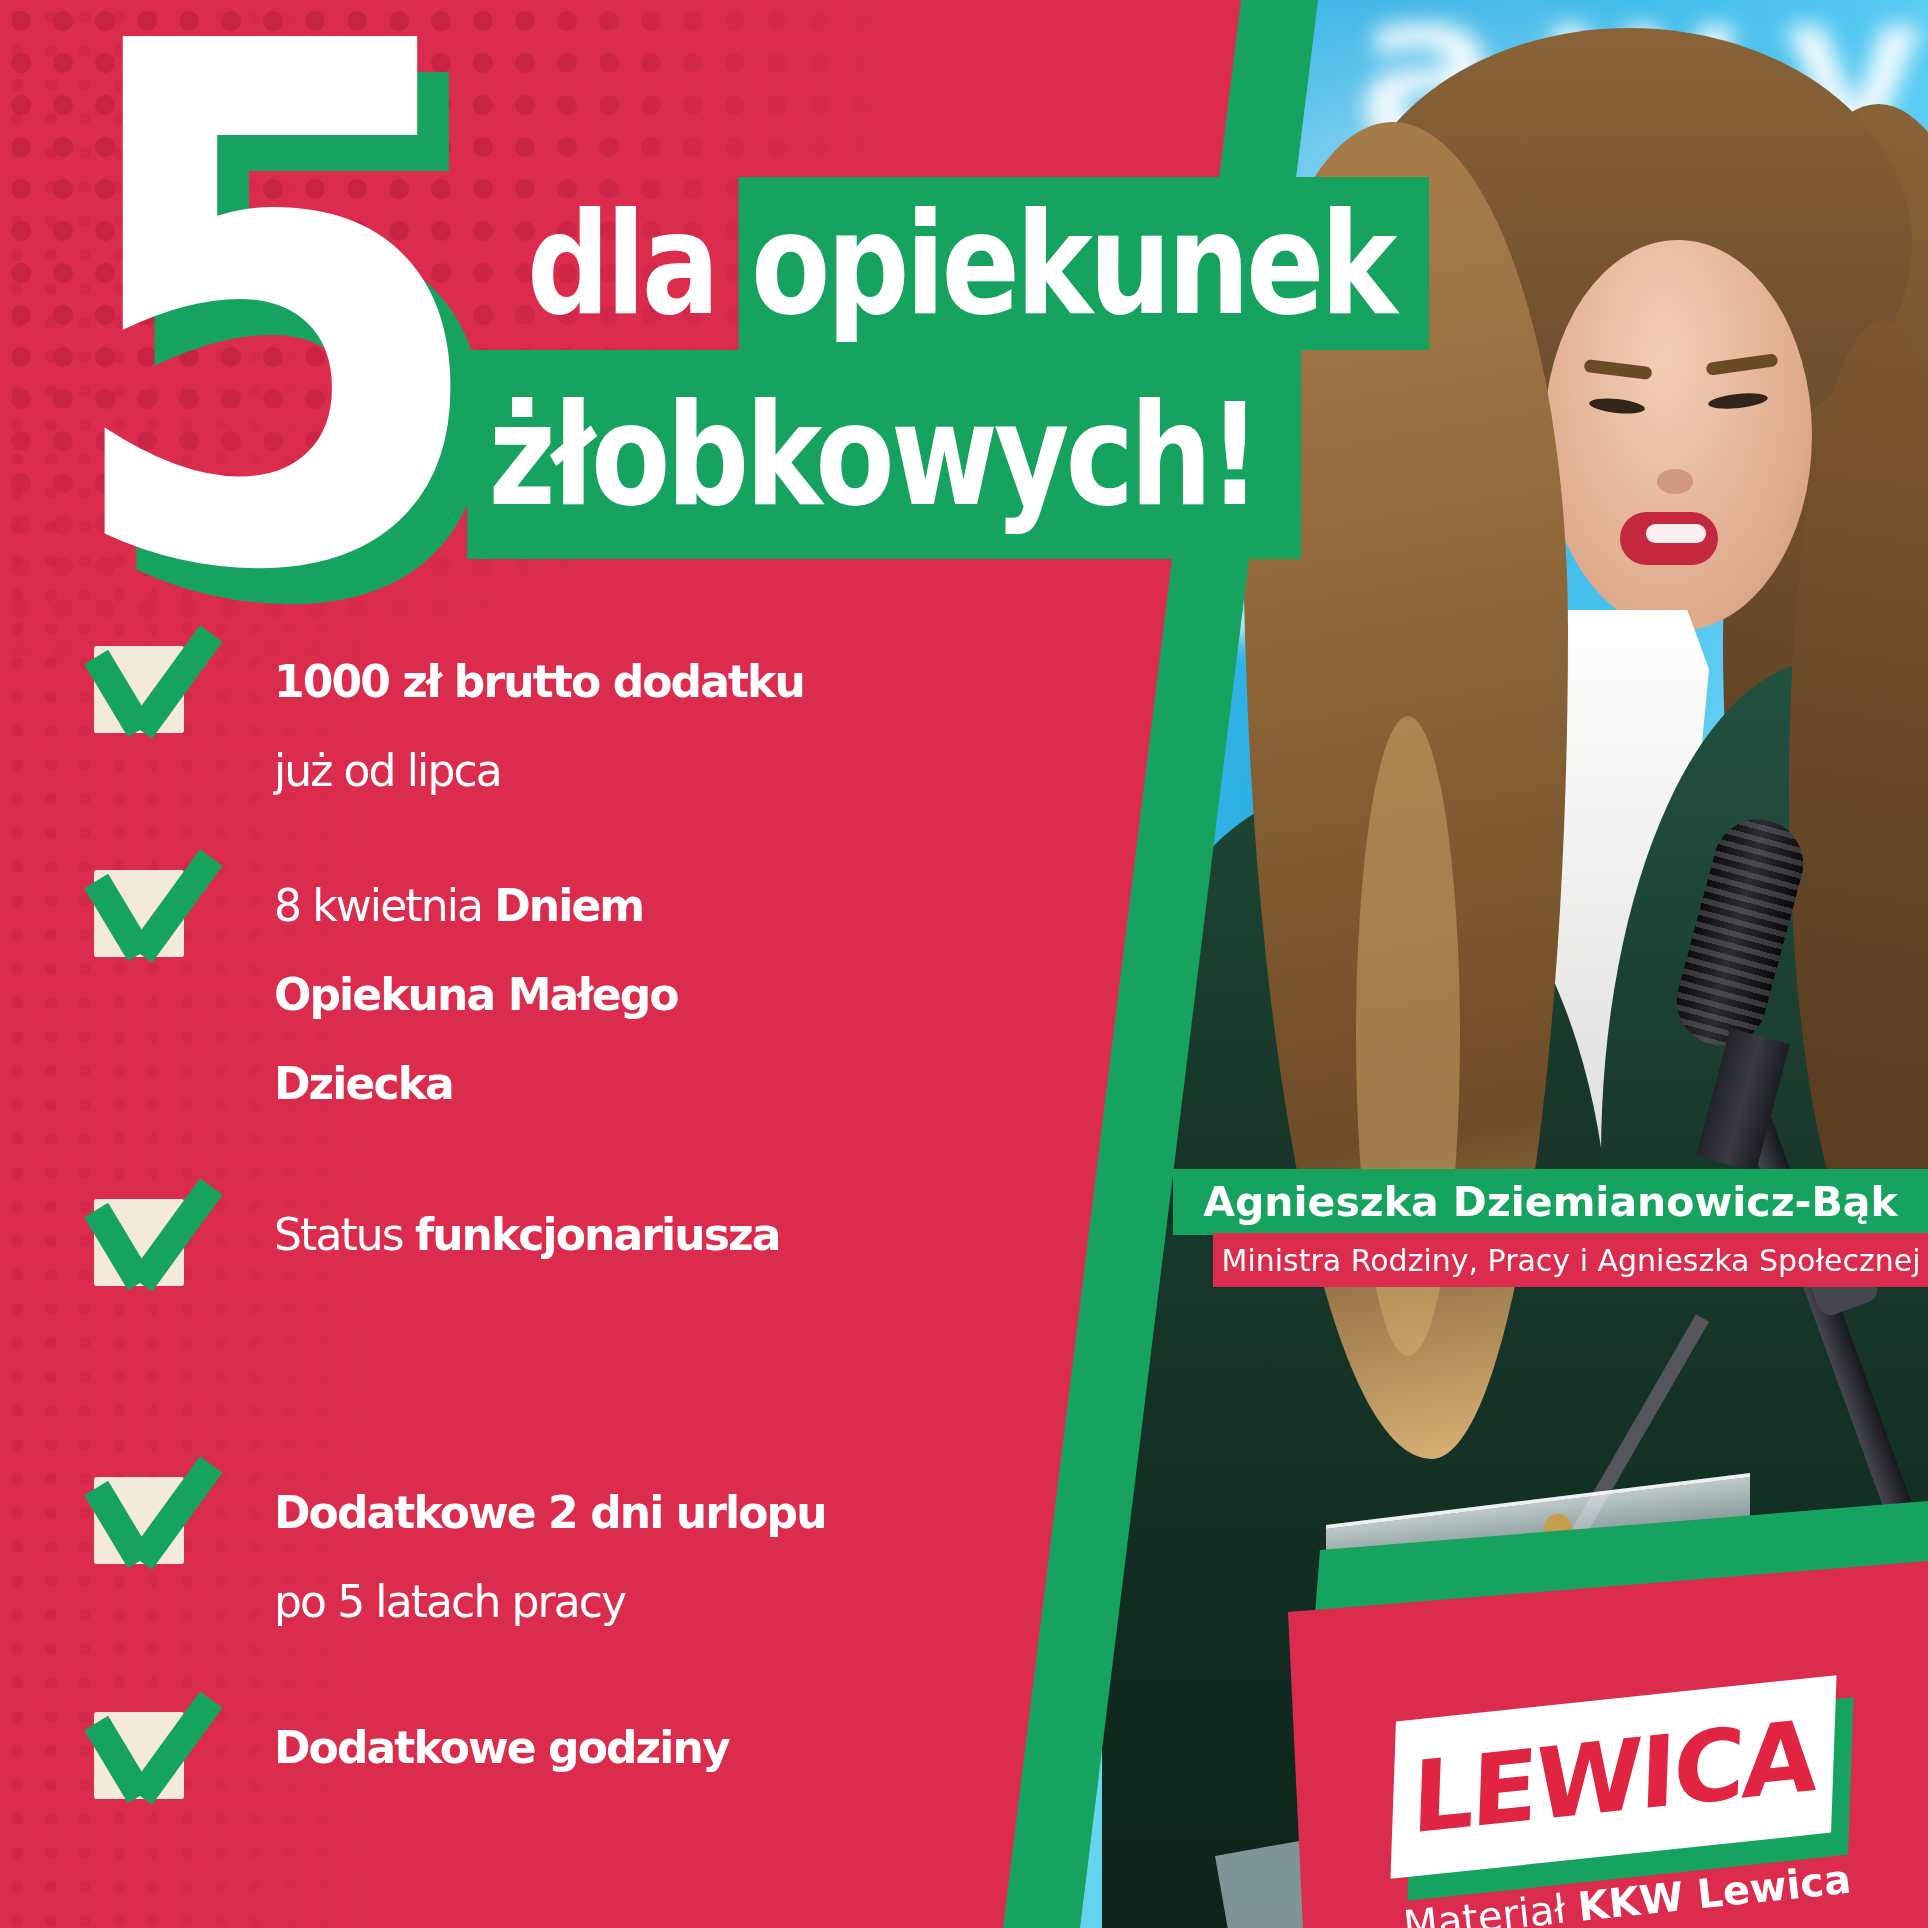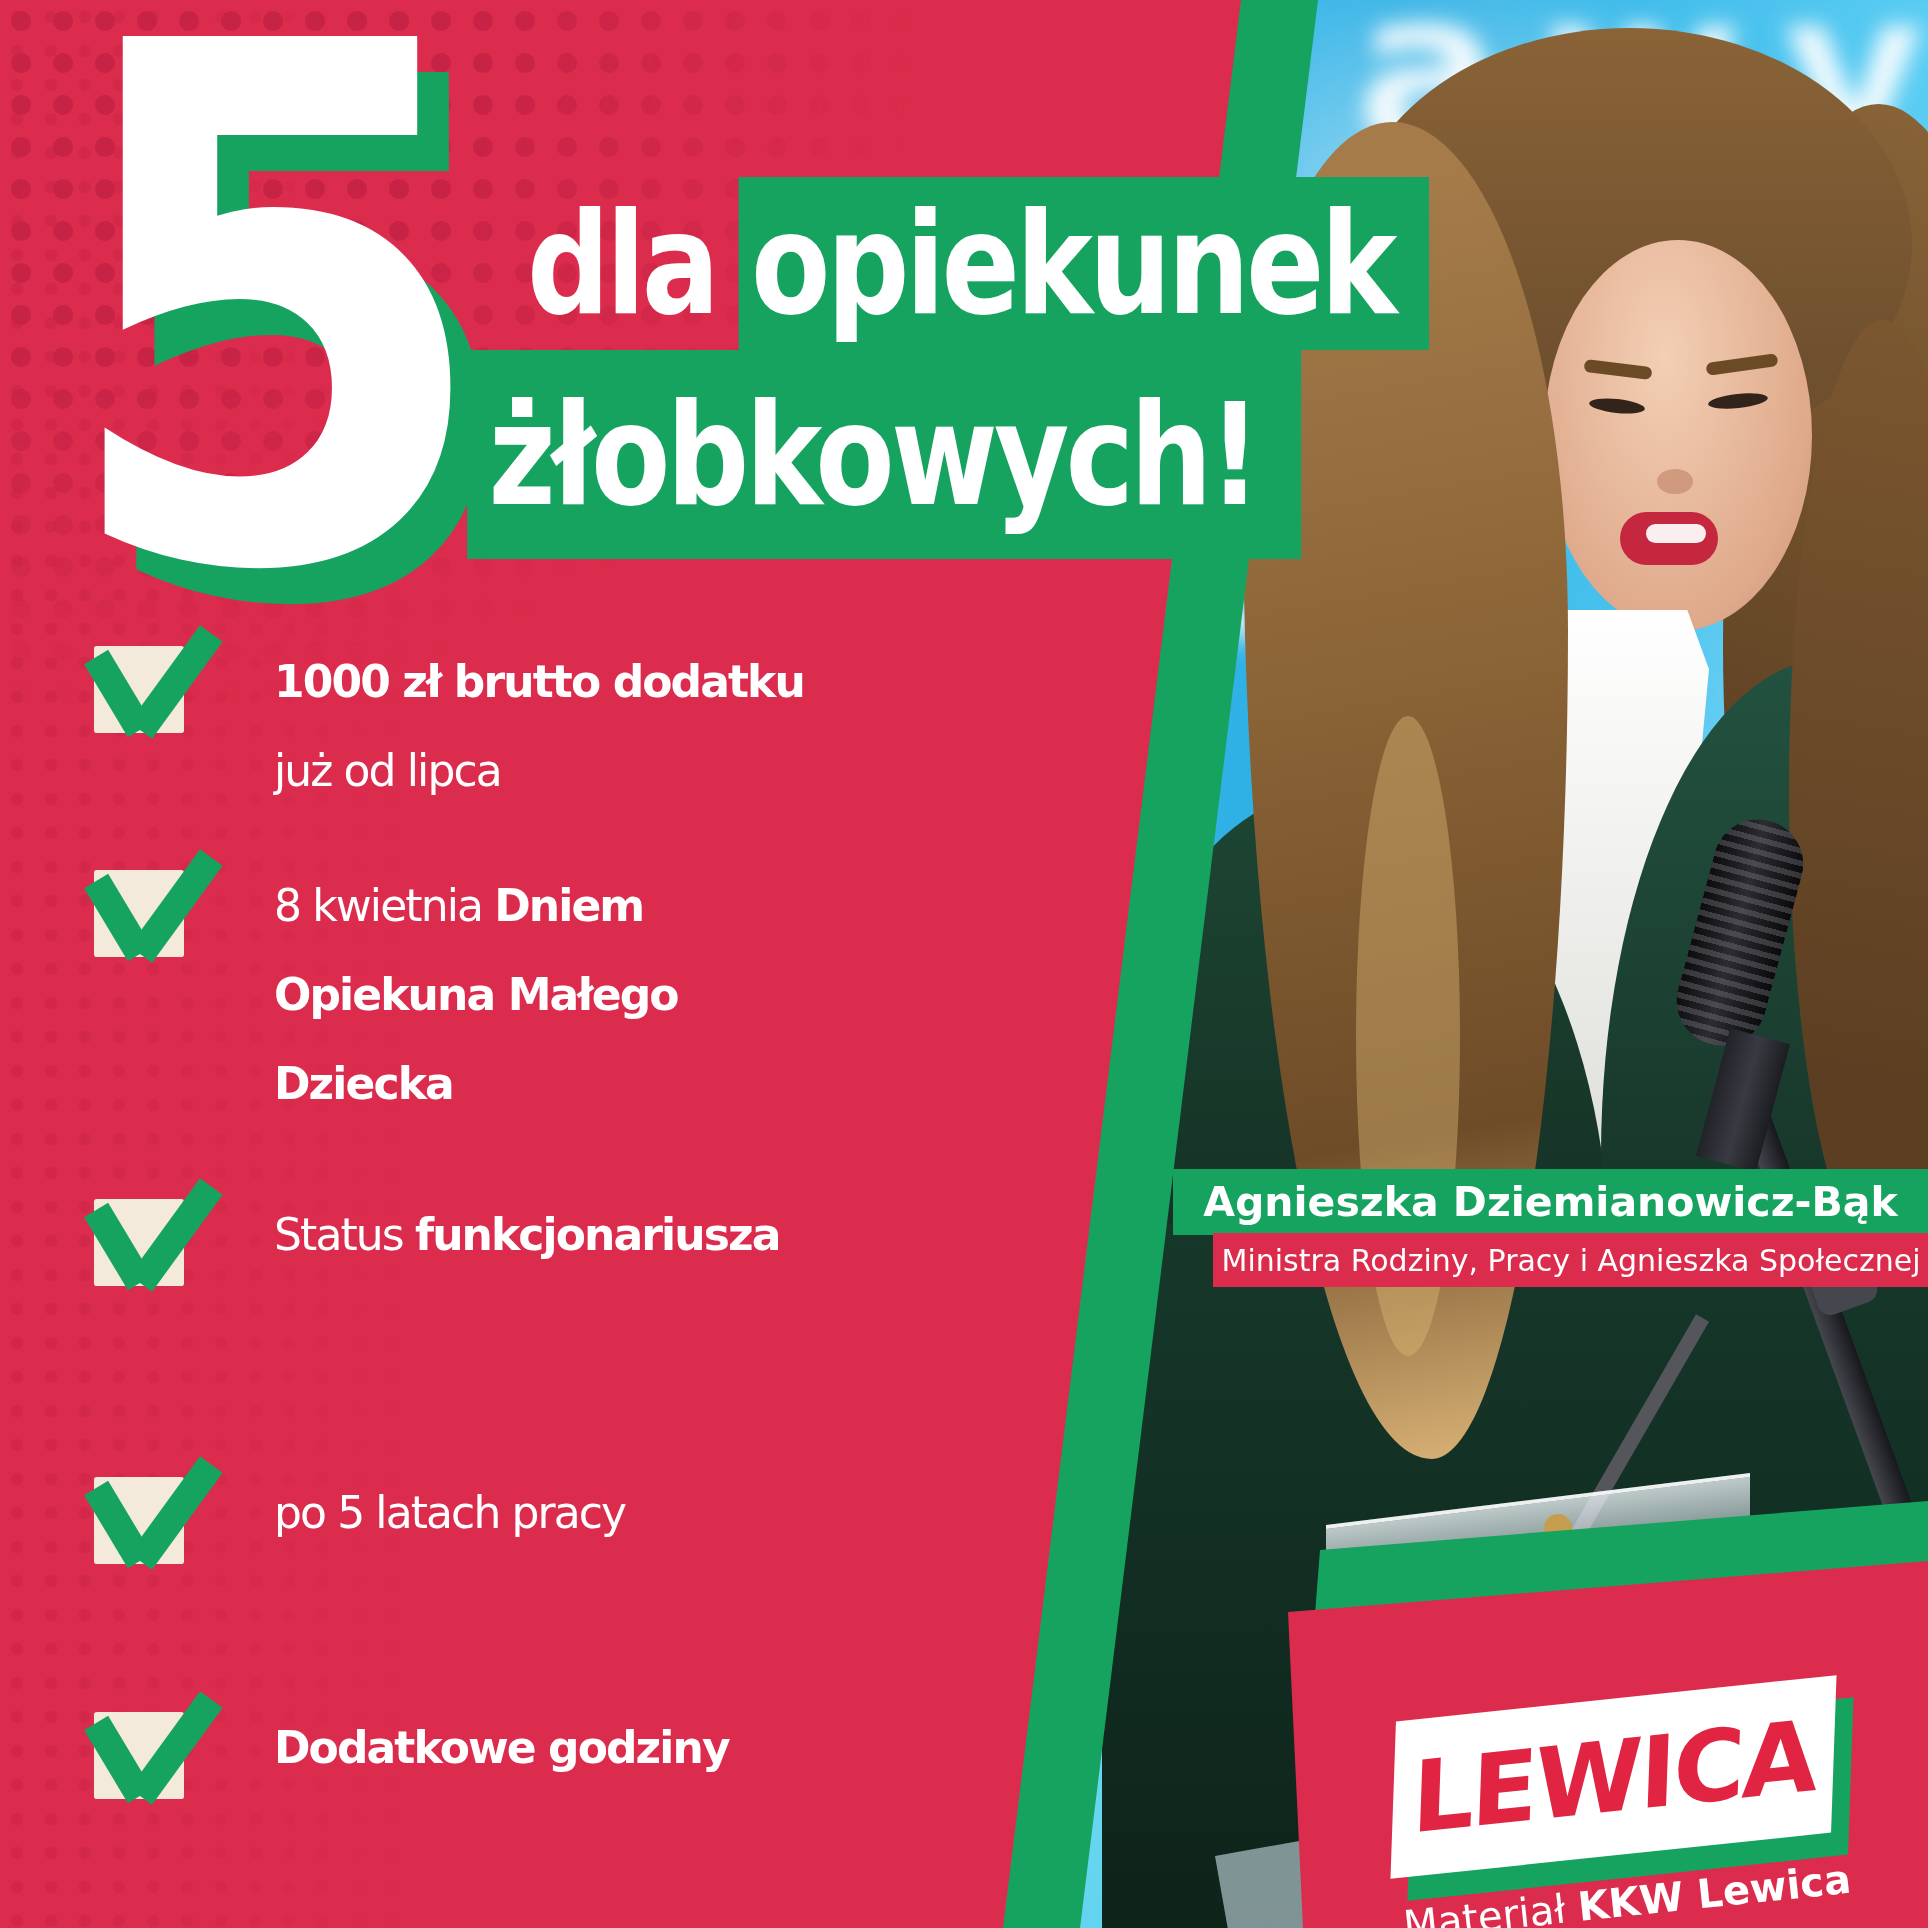--- a/index.html
+++ b/index.html
@@ -246,20 +246,21 @@
     <div class="clines">
       <div class="cl"><span class="r">Status </span><span class="b">funkcjonariusza</span></div>
     </div>
   </div>
 
   <div class="check-item ci-4">
     <div class="cbox">
       <div class="tick"></div>
     </div>
     <div class="clines">
+      <div class="cl"><span class="r"></span><span class="b">Dodatkowe 2 dni urlopu</span></div>
       <div class="cl"><span class="r">po 5 latach pracy</span><span class="b"></span></div>
     </div>
   </div>
 
   <div class="check-item ci-5">
     <div class="cbox">
       <div class="tick"></div>
     </div>
     <div class="clines">
       <div class="cl"><span class="r"></span><span class="b">Dodatkowe godziny</span></div>

